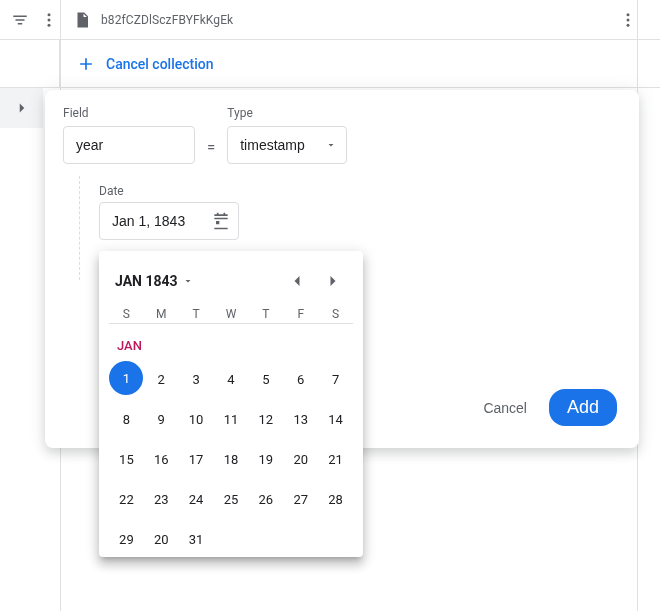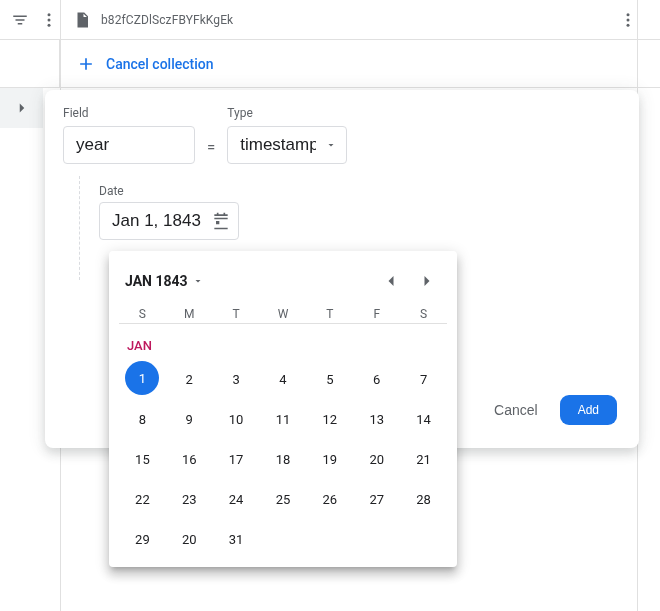--- a/index.html
+++ b/index.html
@@ -30,43 +30,43 @@
     background: #fff;
     border-radius: 8px;
     box-shadow: 0 6px 10px rgba(60,64,67,.15), 0 1px 18px rgba(60,64,67,.12);
     padding: 16px 18px;
   }
   .field-row { display: flex; align-items: flex-end; gap: 10px; }
   .field-block { display: flex; flex-direction: column; gap: 4px; }
   .label { font-size: 12px; color: #5f6368; margin-bottom: 2px; }
   .text-input {
     height: 38px; border: 1px solid #dadce0; border-radius: 4px;
-    padding: 0 12px; font-size: 17px; color: #202124; outline: none;
+    padding: 0 12px; font-size: 14px; color: #202124; outline: none;
   }
   .equals { color: #5f6368; padding: 0 2px 8px; font-size: 15px; }
   .select-box { position: relative; }
   .select-caret { position: absolute; right: 10px; top: 50%; transform: translateY(-50%); pointer-events: none; }
 
   .date-block { margin-top: 18px; margin-left: 36px; position: relative; }
   .date-block::before {
     content: ''; position: absolute; left: -20px; top: -6px; bottom: -40px;
     border-left: 1px dashed #dadce0;
   }
   .date-input-wrap { position: relative; width: 140px; }
   .cal-icon { position: absolute; right: 8px; top: 50%; transform: translateY(-50%); color: #5f6368; }
 
   .modal-actions { position: absolute; right: 22px; bottom: 22px; display: flex; gap: 12px; align-items: center; }
   .btn-text { background: none; border: none; color: #5f6368; font-size: 14px; font-weight: 500; cursor: pointer; padding: 8px 10px; }
-  .btn-filled { background: #1a73e8; color: #fff; border: none; border-radius: 9px; font-size: 12px; font-weight: 500; padding: 8px 18px; cursor: pointer; }
+  .btn-filled { background: #1a73e8; color: #fff; border: none; border-radius: 16px; font-size: 18px; font-weight: 500; padding: 8px 18px; cursor: pointer; }
 
   .calendar {
-    position: absolute; left: 109px; top: 251px; width: 348px;
+    position: absolute; left: 99px; top: 251px; width: 264px;
     background: #fff; border-radius: 4px;
     box-shadow: 0 5px 5px -3px rgba(0,0,0,.2),0 8px 10px 1px rgba(0,0,0,.14),0 3px 14px 2px rgba(0,0,0,.12);
-    padding: 14px 10px 10px 10px; z-index: 20;
+    padding: 14px 10px 0 10px; z-index: 20;
   }
   .cal-header { display: flex; align-items: center; justify-content: space-between; padding: 2px 6px 10px; }
   .cal-title-wrap { display: flex; align-items: center; gap: 4px; font-weight: 700; color: #202124; font-size: 14px; cursor: pointer; }
   .cal-nav { display: flex; gap: 8px; }
   .dow-row { display: grid; grid-template-columns: repeat(7, 1fr); text-align: center; font-size: 12px; color: #5f6368; padding: 2px 0; border-bottom: 1px solid #e0e0e0; margin-bottom: 10px; }
   .month-lbl { font-size: 13px; color: #be185d; font-weight: 500; padding: 4px 8px 8px; }
   .grid { display: grid; grid-template-columns: repeat(7, 1fr); row-gap: 4px; }
   .cell { height: 36px; display: flex; align-items: center; justify-content: center; font-size: 13px; color: #202124; cursor: pointer; border-radius: 50%; }
   .cell.selected { background: #1a73e8; color: #fff; width: 34px; height: 34px; justify-self: center; }
 

